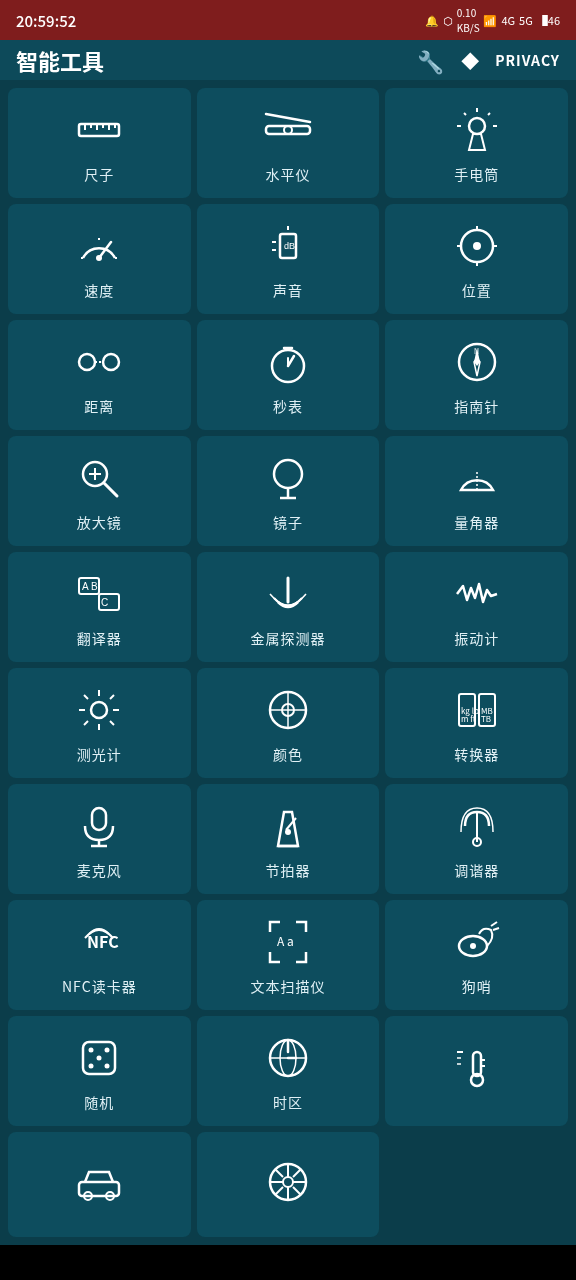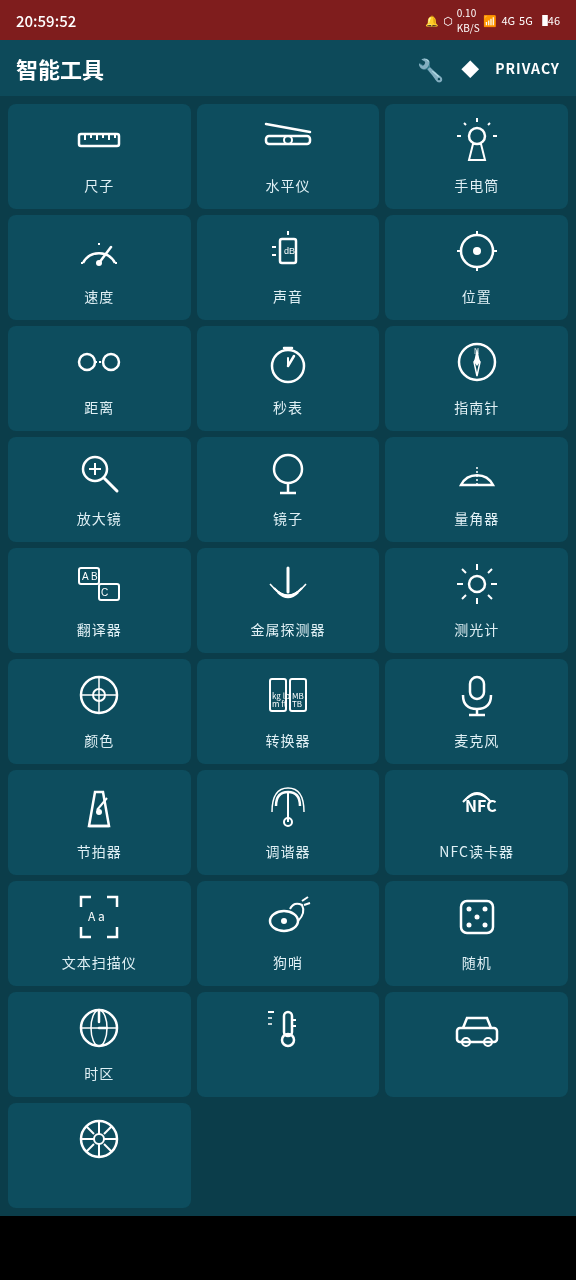--- a/index.html
+++ b/index.html
@@ -23,21 +23,21 @@
       padding: 0 16px;
       font-size: 14px;
       color: #fff;
     }
     .status-time { font-weight: 500; font-size: 15px; }
     .status-icons { display: flex; align-items: center; gap: 4px; font-size: 11px; }
 
     
     .header {
       background: #0d4a5a;
-      height: 56px;
+      height: 40px;
       display: flex;
       align-items: center;
       justify-content: space-between;
       padding: 4px 16px;
     }
     .header-title { font-size: 22px; font-weight: bold; color: #fff; }
     .header-actions { display: flex; align-items: center; gap: 16px; }
     .header-icon { font-size: 22px; color: #fff; cursor: pointer; }
 
     
@@ -48,22 +48,22 @@
       grid-template-columns: repeat(3, 1fr);
       gap: 6px;
     }
 
     .grid-item {
       background: #0d4d5e;
       border-radius: 8px;
       display: flex;
       flex-direction: column;
       align-items: center;
-      justify-content: space-between;
-      padding: 10px 8px 14px;
+      justify-content: center;
+      padding: 16px 8px 14px;
       cursor: pointer;
       min-height: 105px;
       transition: background 0.15s;
     }
 
     .grid-item .icon-wrap {
       width: 52px;
       height: 52px;
       display: flex;
       align-items: center;
@@ -275,20 +275,28 @@
           <path d="M14 32 Q24 42 34 32" fill="none" stroke="#fff" stroke-width="2.5"></path>
           <path d="M10 28 Q24 44 38 28" fill="none" stroke="#fff" stroke-width="2"></path>
           <path d="M6 24 Q24 46 42 24" fill="none" stroke="#fff" stroke-width="1.5"></path>
         </svg>
       </div>
       <div class="label">金属探测器</div>
     </div>
     <div class="grid-item">
       <div class="icon-wrap">
         <svg viewBox="0 0 48 48">
+          <polyline points="4,24 10,16 14,30 18,18 22,28 26,14 30,32 34,20 38,26 44,24" fill="none" stroke="#fff" stroke-width="2.5" stroke-linejoin="round"></polyline>
+        </svg>
+      </div>
+      <div class="label">振动计</div>
+    </div>
+    <div class="grid-item">
+      <div class="icon-wrap">
+        <svg viewBox="0 0 48 48">
           <circle cx="24" cy="24" r="8" fill="none" stroke="#fff" stroke-width="2.5"></circle>
           <line x1="24" y1="4" x2="24" y2="10" stroke="#fff" stroke-width="2"></line>
           <line x1="24" y1="38" x2="24" y2="44" stroke="#fff" stroke-width="2"></line>
           <line x1="4" y1="24" x2="10" y2="24" stroke="#fff" stroke-width="2"></line>
           <line x1="38" y1="24" x2="44" y2="24" stroke="#fff" stroke-width="2"></line>
           <line x1="9" y1="9" x2="13" y2="13" stroke="#fff" stroke-width="2"></line>
           <line x1="35" y1="35" x2="39" y2="39" stroke="#fff" stroke-width="2"></line>
           <line x1="9" y1="39" x2="13" y2="35" stroke="#fff" stroke-width="2"></line>
           <line x1="35" y1="13" x2="39" y2="9" stroke="#fff" stroke-width="2"></line>
         </svg>

